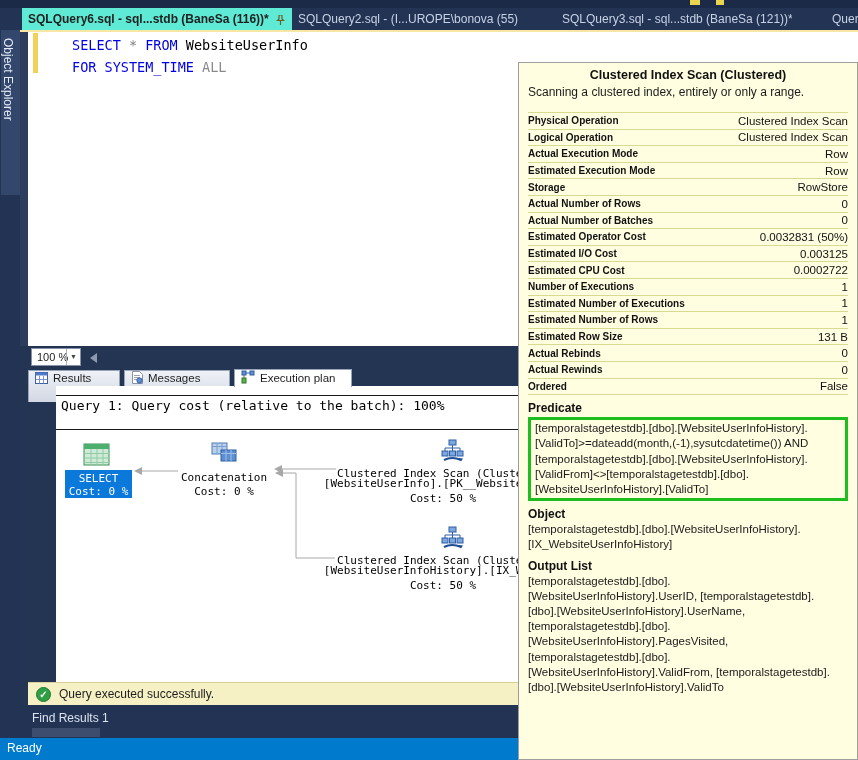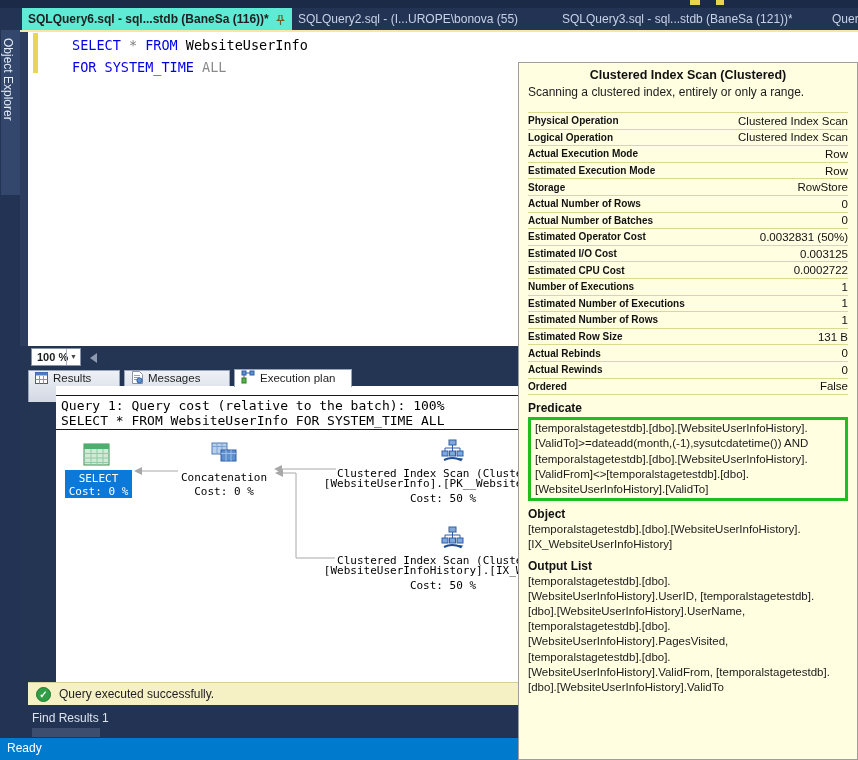--- a/index.html
+++ b/index.html
@@ -26,21 +26,21 @@
 
   
   .editor { position:absolute; left:28px; top:32px; width:830px; height:314px; background:#ffffff; }
   .editor-gap { position:absolute; left:20px; top:32px; width:8px; height:314px; background:#2c3d5e; }
   .change-bar { position:absolute; left:5px; top:1px; width:5px; height:40px; background:#efd358; }
   .code { position:absolute; left:44px; top:2px; font-family:"DejaVu Sans Mono", monospace; font-size:13.5px; line-height:22px; white-space:pre; }
   .tok-kw { color:#0000e6; } .tok-op { color:#7f7f7f; } .tok-id { color:#000000; } .tok-gray { color:#8a8a8a; }
 
   
   .mid-strip { position:absolute; left:28px; top:346px; width:830px; height:23px; background:#243453; }
-  .zoom-combo { position:absolute; left:3px; top:2px; width:50px; height:18px; background:#ffffff; border:1px solid #8892a6; font-size:11px; color:#1e1e1e; line-height:16px; padding-left:5px;font-weight:bold; }
+  .zoom-combo { position:absolute; left:3px; top:2px; width:50px; height:18px; background:#ffffff; border:1px solid #8892a6; font-size:11px; color:#1e1e1e; line-height:16px; padding-left:5px; }
   .combo-arrow { position:absolute; right:0; top:0; width:14px; height:16px; border-left:1px solid #aab2c2; text-align:center; font-size:7px; line-height:16px; color:#444; }
   .scroll-left { position:absolute; left:62px; top:7px; width:0; height:0; border-top:5px solid transparent; border-bottom:5px solid transparent; border-right:7px solid #8e99ad; }
 
   
   .res-tabs { position:absolute; left:28px; top:369px; width:830px; height:17px; }
   .res-tab { position:absolute; top:1px; height:32px; background:linear-gradient(#eef1f6,#d2d8e4); border:1px solid #9aa4b8; border-bottom:none; font-size:11.5px; color:#1e1e1e; line-height:15px; padding:0 8px 0 6px; white-space:nowrap; }
   .res-tab.active { top:0; height:18px; background:#ffffff; z-index:2; }
   .res-tab .ticon { display:inline-block; vertical-align:-2px; margin-right:5px; }
 
   
@@ -146,21 +146,20 @@
             <path d="M5 3 H9" stroke="#2f5fa3"></path>
             <rect x="1" y="8" width="4" height="5" fill="#57b34a" stroke="#2d7a24"></rect>
             <path d="M3 5 V8" stroke="#666"></path>
           </svg></span><span>Execution plan</span>
     </div>
   </div>
 
   <div class="plan-pane">
     <div class="plan-topline"></div>
     <div class="plan-head" style="top:12px;">Query 1: Query cost (relative to the batch): 100%</div>
-    <div class="plan-head" style="top:27px;">SELECT * FROM WebsiteUserInfo FOR SYSTEM_TIME ALL</div>
     <div class="plan-midline"></div>
 
     <svg width="830" height="296" style="position:absolute;left:0;top:0;">
       <path d="M86 85 H122" stroke="#a8a8a8" fill="none"></path>
       <polygon points="78,85 86,81 86,89" fill="#a8a8a8"></polygon>
       <path d="M226 83 H280" stroke="#a8a8a8" fill="none"></path>
       <polygon points="218,83 226,79 226,87" fill="#a8a8a8"></polygon>
       <path d="M227 87 H240 M240 87 V172 M240 172 H279" stroke="#a8a8a8" fill="none"></path>
       <polygon points="219,87 227,83 227,91" fill="#a8a8a8"></polygon>
     </svg>

